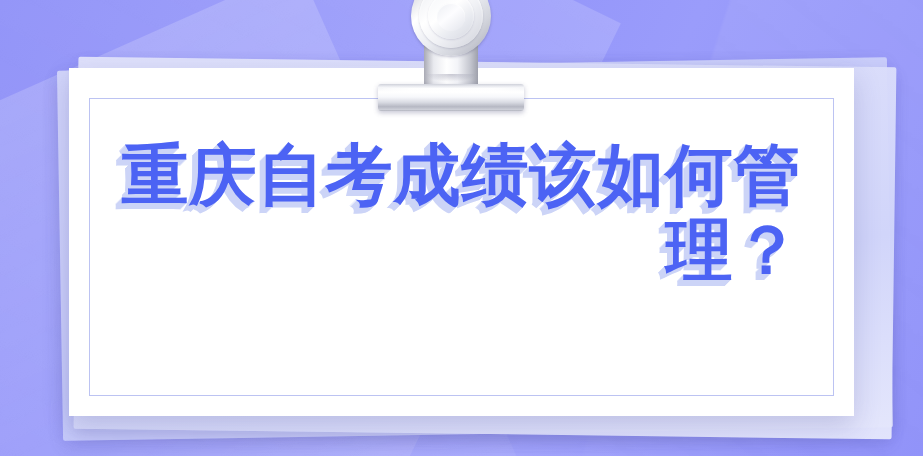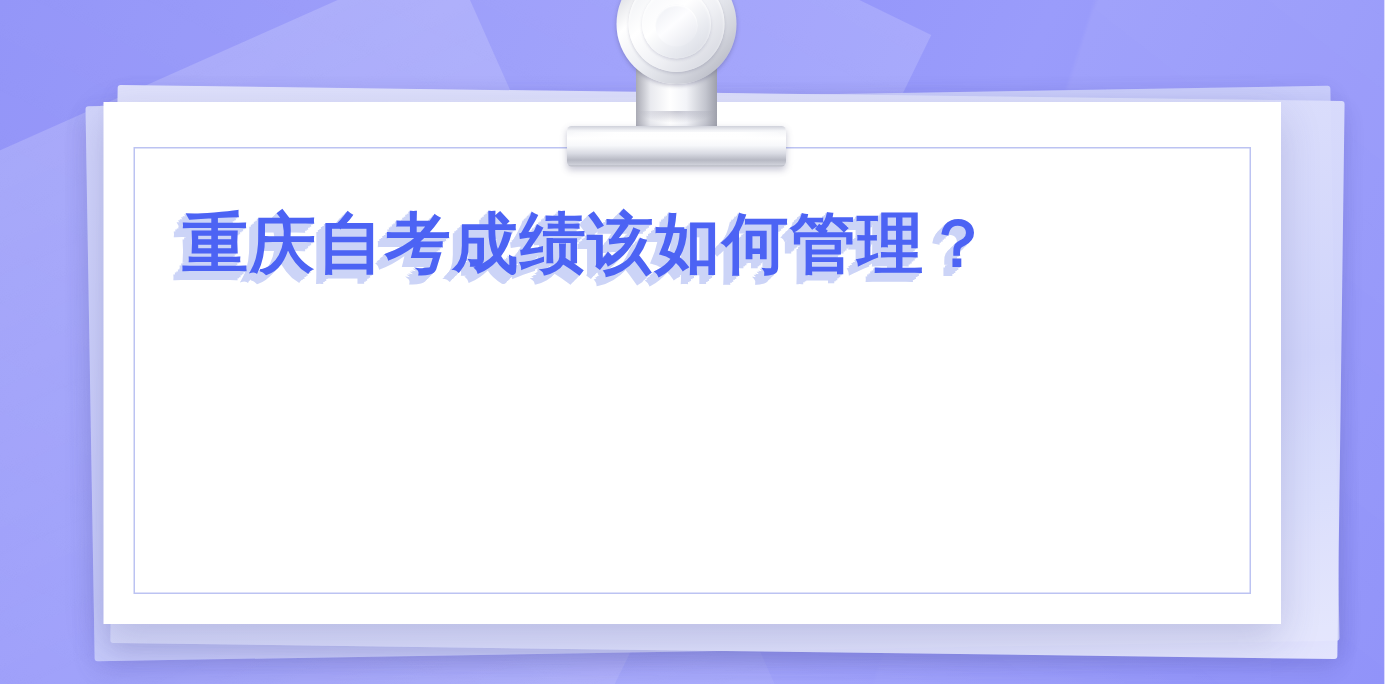--- a/index.html
+++ b/index.html
@@ -121,24 +121,24 @@
     width: 785px;
     height: 348px;
     display: flex;
     align-items: flex-start;
     justify-content: center;
     pointer-events: none;
   }
   .title {
     margin-top: 70px;
     width: 680px;
-    text-align: left;
+    text-align: right;
     font-family: "DejaVu Sans", "Liberation Sans", sans-serif;
     font-weight: 700;
-    font-size: 44px;
+    font-size: 67px;
     line-height: 1.12;
     letter-spacing: 1px;
     color: #4c63f4;
     text-shadow:
       -6px 6px 0 #ccd4f7,
       -5px 5px 0 #ccd4f7,
       -4px 4px 0 #ccd4f7,
       -3px 3px 0 #ccd4f7,
       -2px 2px 0 #ccd4f7,
       -1px 1px 0 #ccd4f7;

